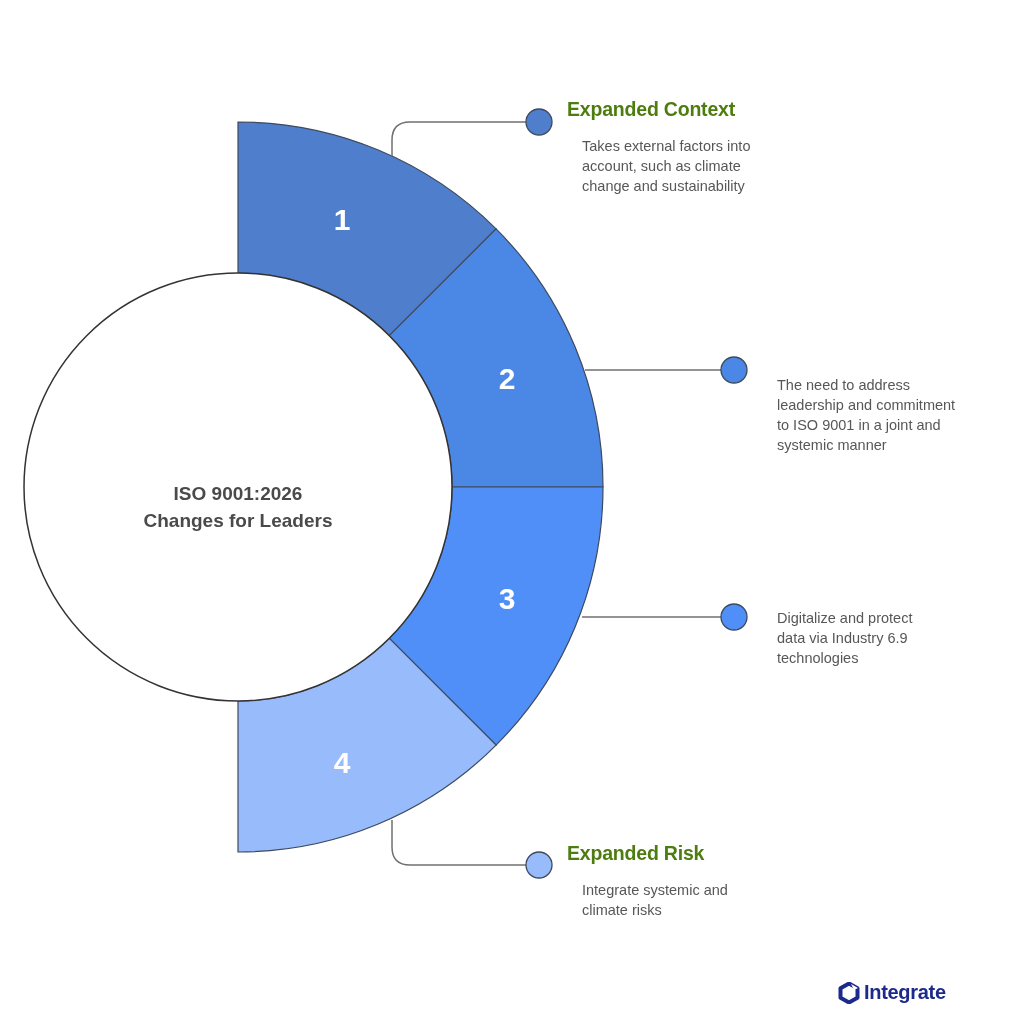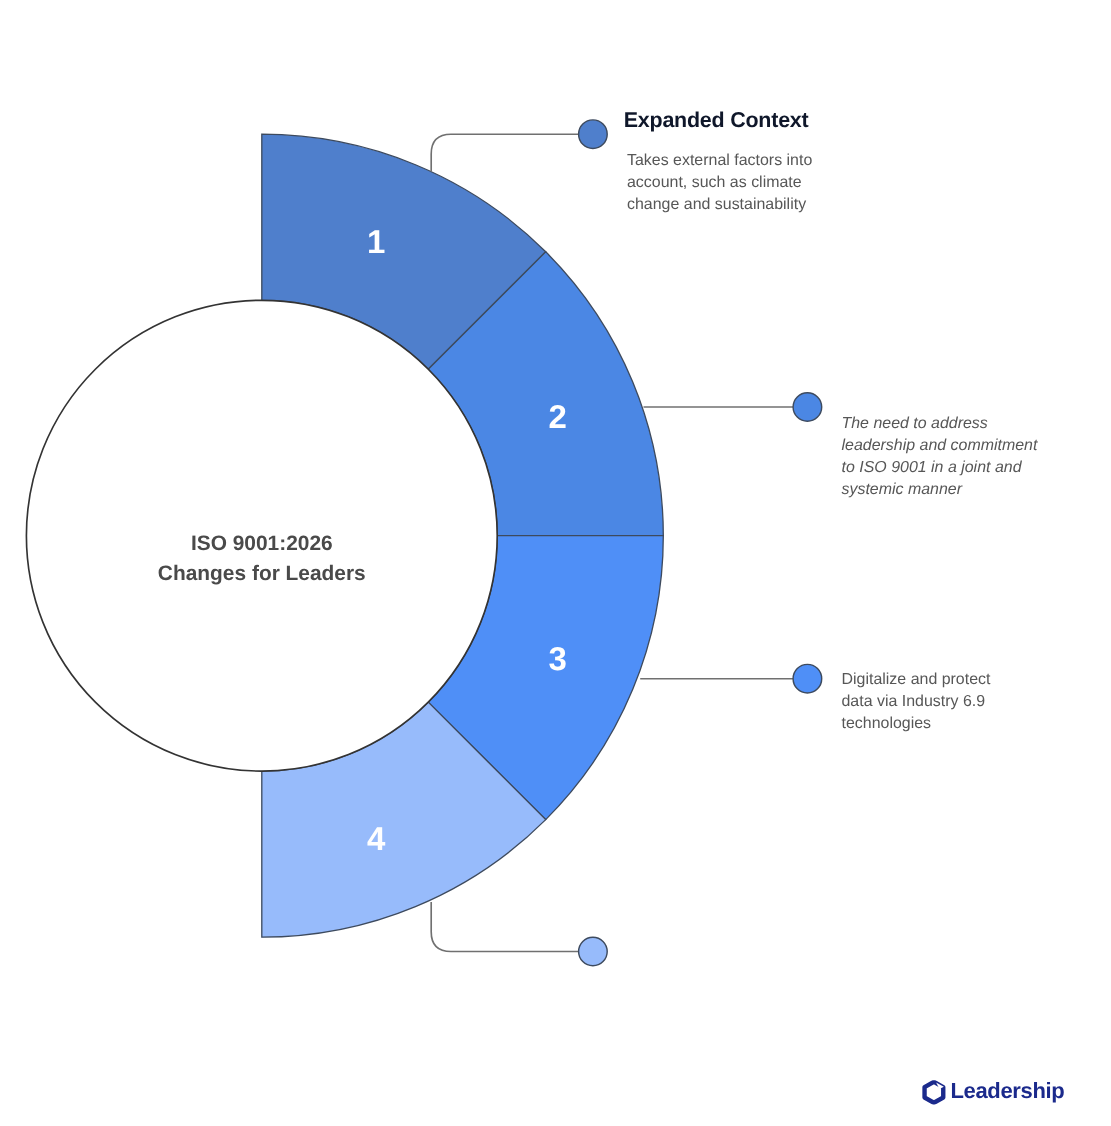--- a/index.html
+++ b/index.html
@@ -1,22 +1,22 @@
 <!DOCTYPE html>
 <html><head>
   <meta charset="utf-8">
   <style>
     html, body { margin: 0; padding: 0; background: #ffffff; }
     body { width: 1010px; height: 1024px; position: relative; overflow: hidden; font-family: "Liberation Sans", sans-serif; }
     svg.diagram { position: absolute; left: 0; top: 0; }
     .seg-num { font-family: "Liberation Sans", sans-serif; font-weight: 700; font-size: 30px; fill: #ffffff; }
     .center-text { font-family: "Liberation Sans", sans-serif; font-weight: 700; font-size: 19px; fill: #4a4a4a; }
     .item { position: absolute; }
-    .item h3 { margin: 0; font-size: 19.5px; font-weight: 700; color: #0f172a; line-height: 26px; letter-spacing: -0.2px; }
-    .item p { margin: 3px; font-size: 14.5px; color: #575757; line-height: 20px; }
+    .item h3 { margin: 0; font-size: 19.5px; font-weight: 700; color: #4d7c0f; line-height: 26px; letter-spacing: -0.2px; }
+    .item p { margin: 15px; font-size: 14.5px; color: #575757; line-height: 20px; }
     .logo { position: absolute; left: 838px; top: 981px; display: flex; align-items: center; gap: 4px; }
     .logo span { font-size: 20px; font-weight: 700; color: #1b2a8c; letter-spacing: -0.3px; }
   </style>
 </head>
 <body>
 
 <svg class="diagram" width="1010" height="1024" viewBox="0 0 1010 1024">
 
   <path d="M238,122 A365,365 0 0 1 496.1,228.9 L389.3,335.7 A214,214 0 0 0 238,273 Z" fill="#4f7fcc" stroke="#3d4a5e" stroke-width="1.2"></path>
 
@@ -46,29 +46,31 @@
   <circle cx="734" cy="617" r="13" fill="#4f8ff7" stroke="#3d4a5e" stroke-width="1.3"></circle>
   <circle cx="539" cy="865" r="13" fill="#97bbfb" stroke="#3d4a5e" stroke-width="1.3"></circle>
 </svg>
 
 <div class="item" style="left:567px; top:96px; width:210px;">
   <h3>Expanded Context</h3>
   <p style="margin-top:14px; width:200px;">Takes external factors into account, such as climate change and sustainability</p>
 </div>
 
 <div class="item" style="left:762px; top:345px; width:200px;">
-  <p style="margin-top:30px; width:180px;font-style:italic;">The need to address leadership and commitment to ISO 9001 in a joint and systemic manner</p>
+  <p style="margin-top:30px; width:180px;">The need to address leadership and commitment to ISO 9001 in a joint and systemic manner</p>
 </div>
 
 <div class="item" style="left:762px; top:592px; width:200px;">
   <p style="margin-top:16px; width:165px;">Digitalize and protect data via Industry 6.9 technologies</p>
 </div>
 
 <div class="item" style="left:567px; top:840px; width:200px;">
+  <h3>Expanded Risk</h3>
+  <p style="margin-top:14px; width:175px;">Integrate systemic and climate risks</p>
 </div>
 
 <div class="logo">
   <svg width="22" height="22" viewBox="0 0 22 22">
     <path d="M11,1.5 L19.5,6.3 L19.5,15.7 L11,20.5 L2.5,15.7 L2.5,6.3 Z" fill="none" stroke="#1b2a8c" stroke-width="4" stroke-linejoin="round"></path>
     <path d="M13,2 L20,6 L16,8 Z" fill="#ffffff"></path>
   </svg>
-  <span>Leadership</span>
+  <span>Integrate</span>
 </div>
 
 </body></html>

